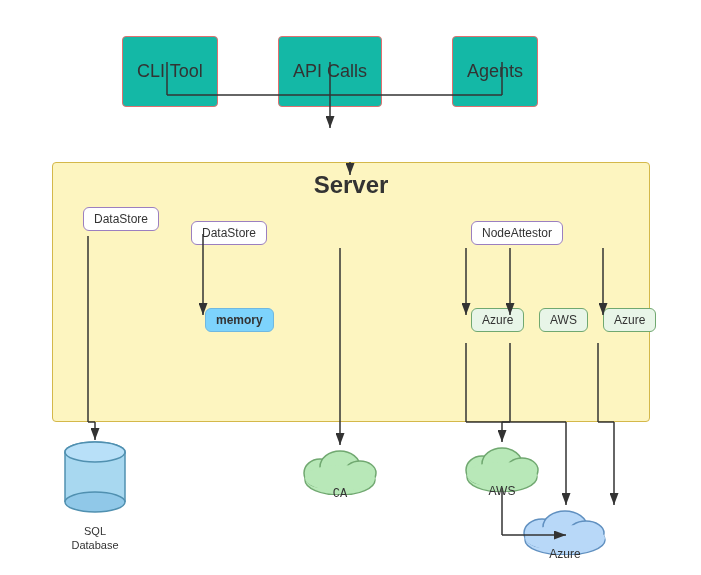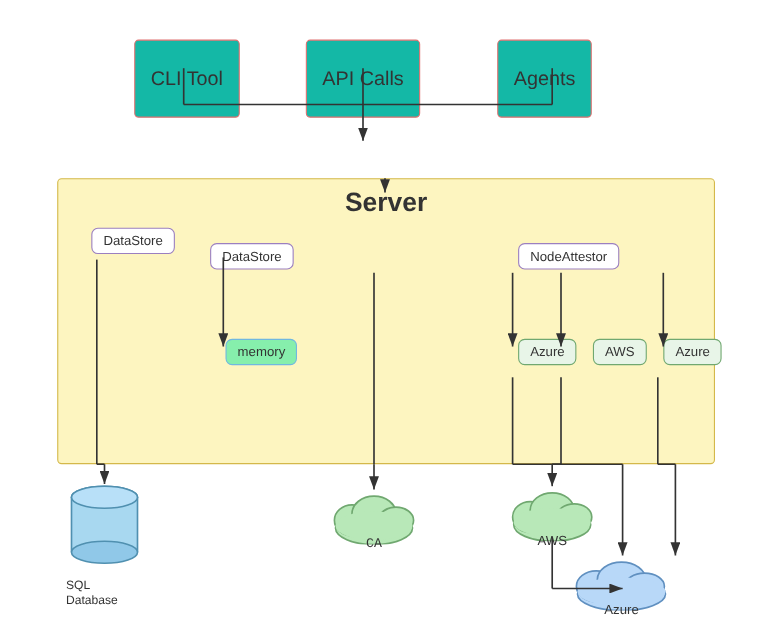--- a/index.html
+++ b/index.html
@@ -78,21 +78,22 @@
       background: #fff;
       padding: 4px 10px;
       font-size: 12px;
       color: #333;
       text-align: center;
       white-space: nowrap;
     }
 
     .plugin-box.memory-box {
       border-color: #70b8e0;
-      background: #86efac;
+      background: #7dd3fc;
+      font-weight: bold;
     }
 
     .plugin-box.azure-box {
       border-color: #70a870;
       background: #e8f5e8;
     }
 
     .plugin-box.aws-box {
       border-color: #70a870;
       background: #e8f5e8;
@@ -107,21 +108,21 @@
     }
 
     .cloud svg {
       display: block;
       margin: 0 auto;
     }
 
     
     .cylinder {
       position: absolute;
-      text-align: left;
+      text-align: center;
       font-size: 11px;
       color: #333;
     }
 
     
     .arrows-svg {
       position: absolute;
       top: 0;
       left: 0;
       width: 701px;

